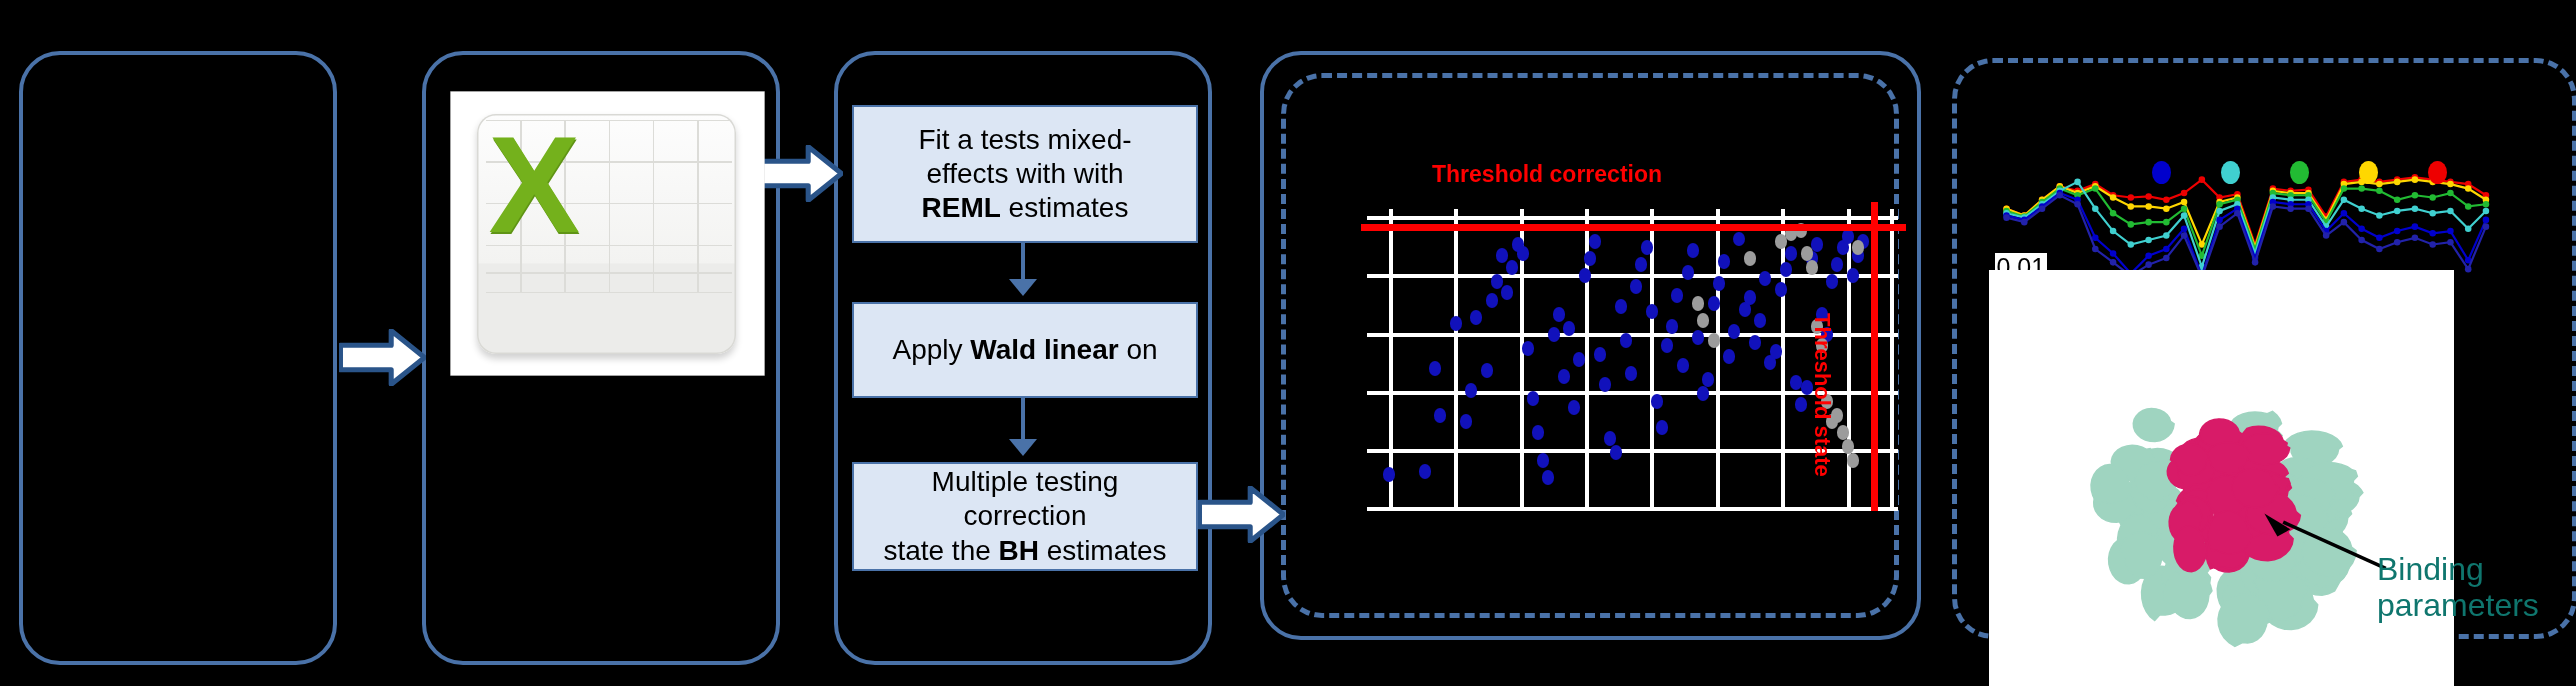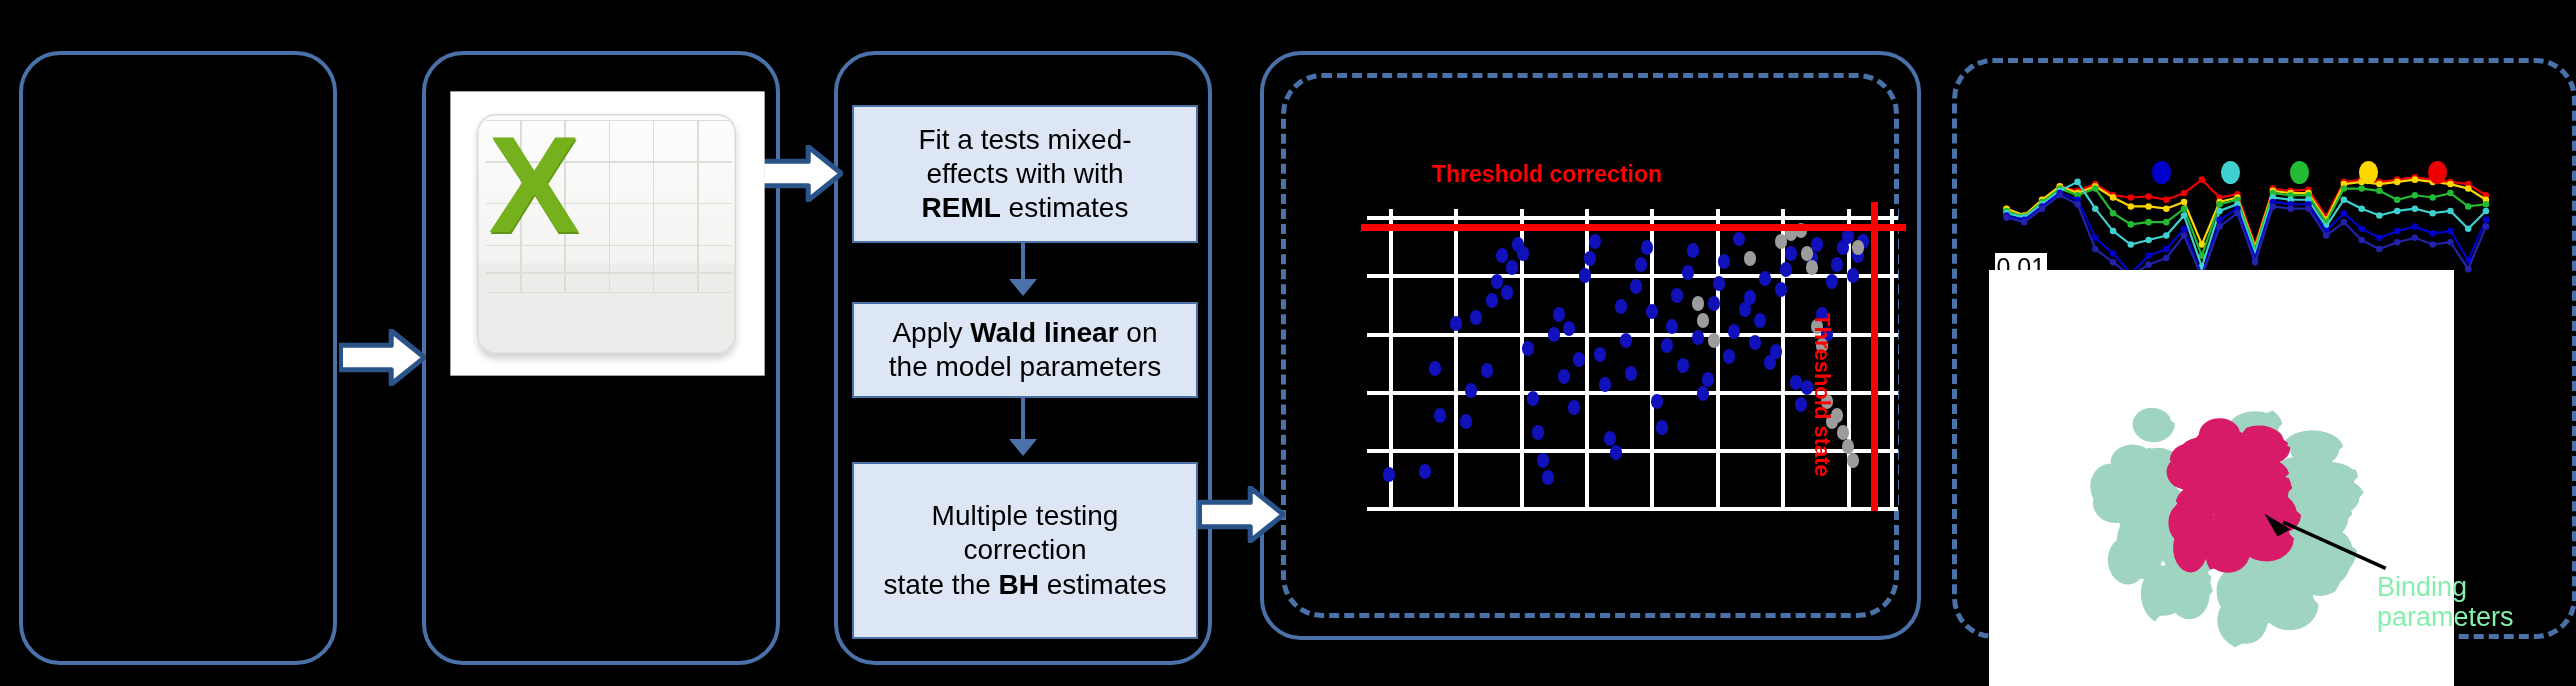--- a/index.html
+++ b/index.html
@@ -42,21 +42,21 @@
                  text-shadow:0 1.5px 1.5px rgba(0,0,0,.35);}
 
   
   .stat-box{position:absolute;left:852px;width:346px;box-sizing:border-box;
             background:#dce6f4;border:2.2px solid #4a72a8;
             color:#000;font-size:28px;line-height:1.22;text-align:center;
             display:flex;align-items:center;justify-content:center;
             padding:7.3px 5.8px;}
   #stat-box-1{top:105px;height:138px;}
   #stat-box-2{top:302px;height:96px;}
-  #stat-box-3{top:462px;height:177px;}
+  #stat-box-3{top:462px;height:109px;}
   .stat-box b{font-weight:bold;}
   .vconn{position:absolute;left:1021px;width:4.4px;background:#4a72a8;}
   #vconn-1{top:243px;height:38px;}
   #vconn-2{top:398px;height:44px;}
   .vtip{position:absolute;left:1009px;width:0;height:0;
         border-left:14px solid transparent;border-right:14px solid transparent;
         border-top:17.4px solid #4a72a8;}
   #vtip-1{top:279px;} #vtip-2{top:439px;}
 
   
@@ -92,21 +92,21 @@
         font-family:"Liberation Sans",sans-serif;}
   #ylab-001{position:absolute;left:1995px;top:253px;font-size:25px;color:#000;
             background:#fff;padding:0 1.5px;}
   #peptide-xtitle{position:absolute;left:2195px;top:361px;font-size:25px;color:#000;}
 
   
   #struct-card{position:absolute;left:1989px;top:270px;width:465px;height:416px;
                background:#fff;overflow:hidden;z-index:1;pointer-events:none;}
   #struct-img{position:absolute;left:0;top:109px;width:465px;height:305px;}
   #struct-img svg{display:block;}
-  #binding-label{position:absolute;left:2377px;top:572px;font-size:27px;color:#86efac;
+  #binding-label{position:absolute;left:2377px;top:552px;font-size:32px;color:#0f766e;
                  line-height:1.12;z-index:3;}
   #binding-arrow{position:absolute;left:2261px;top:512px;width:131px;height:65px;z-index:3;}
 </style>
 </head>
 <body>
 
 <div class="panel panel-solid" id="panel-input"></div>
 <div class="panel panel-solid" id="panel-csv"></div>
 <div class="panel panel-solid" id="panel-stats"></div>
 <div class="panel panel-solid" id="panel-thresh"></div>
@@ -154,21 +154,20 @@
     <span>effects with with</span><br>
     <b>REML</b><span> estimates</span>
   </div>
 </div>
 <div class="vconn" id="vconn-1"></div>
 <div class="vtip" id="vtip-1"></div>
 
 <div class="stat-box" id="stat-box-2">
   <div>
     <span>Apply </span><b>Wald linear</b><span> on</span><br>
-    <span>the model parameters</span>
   </div>
 </div>
 <div class="vconn" id="vconn-2"></div>
 <div class="vtip" id="vtip-2"></div>
 
 <div class="stat-box" id="stat-box-3">
   <div>
     <span>Multiple testing</span><br>
     <span>correction</span><br>
     <span>state the </span><b>BH</b><span> estimates</span>

